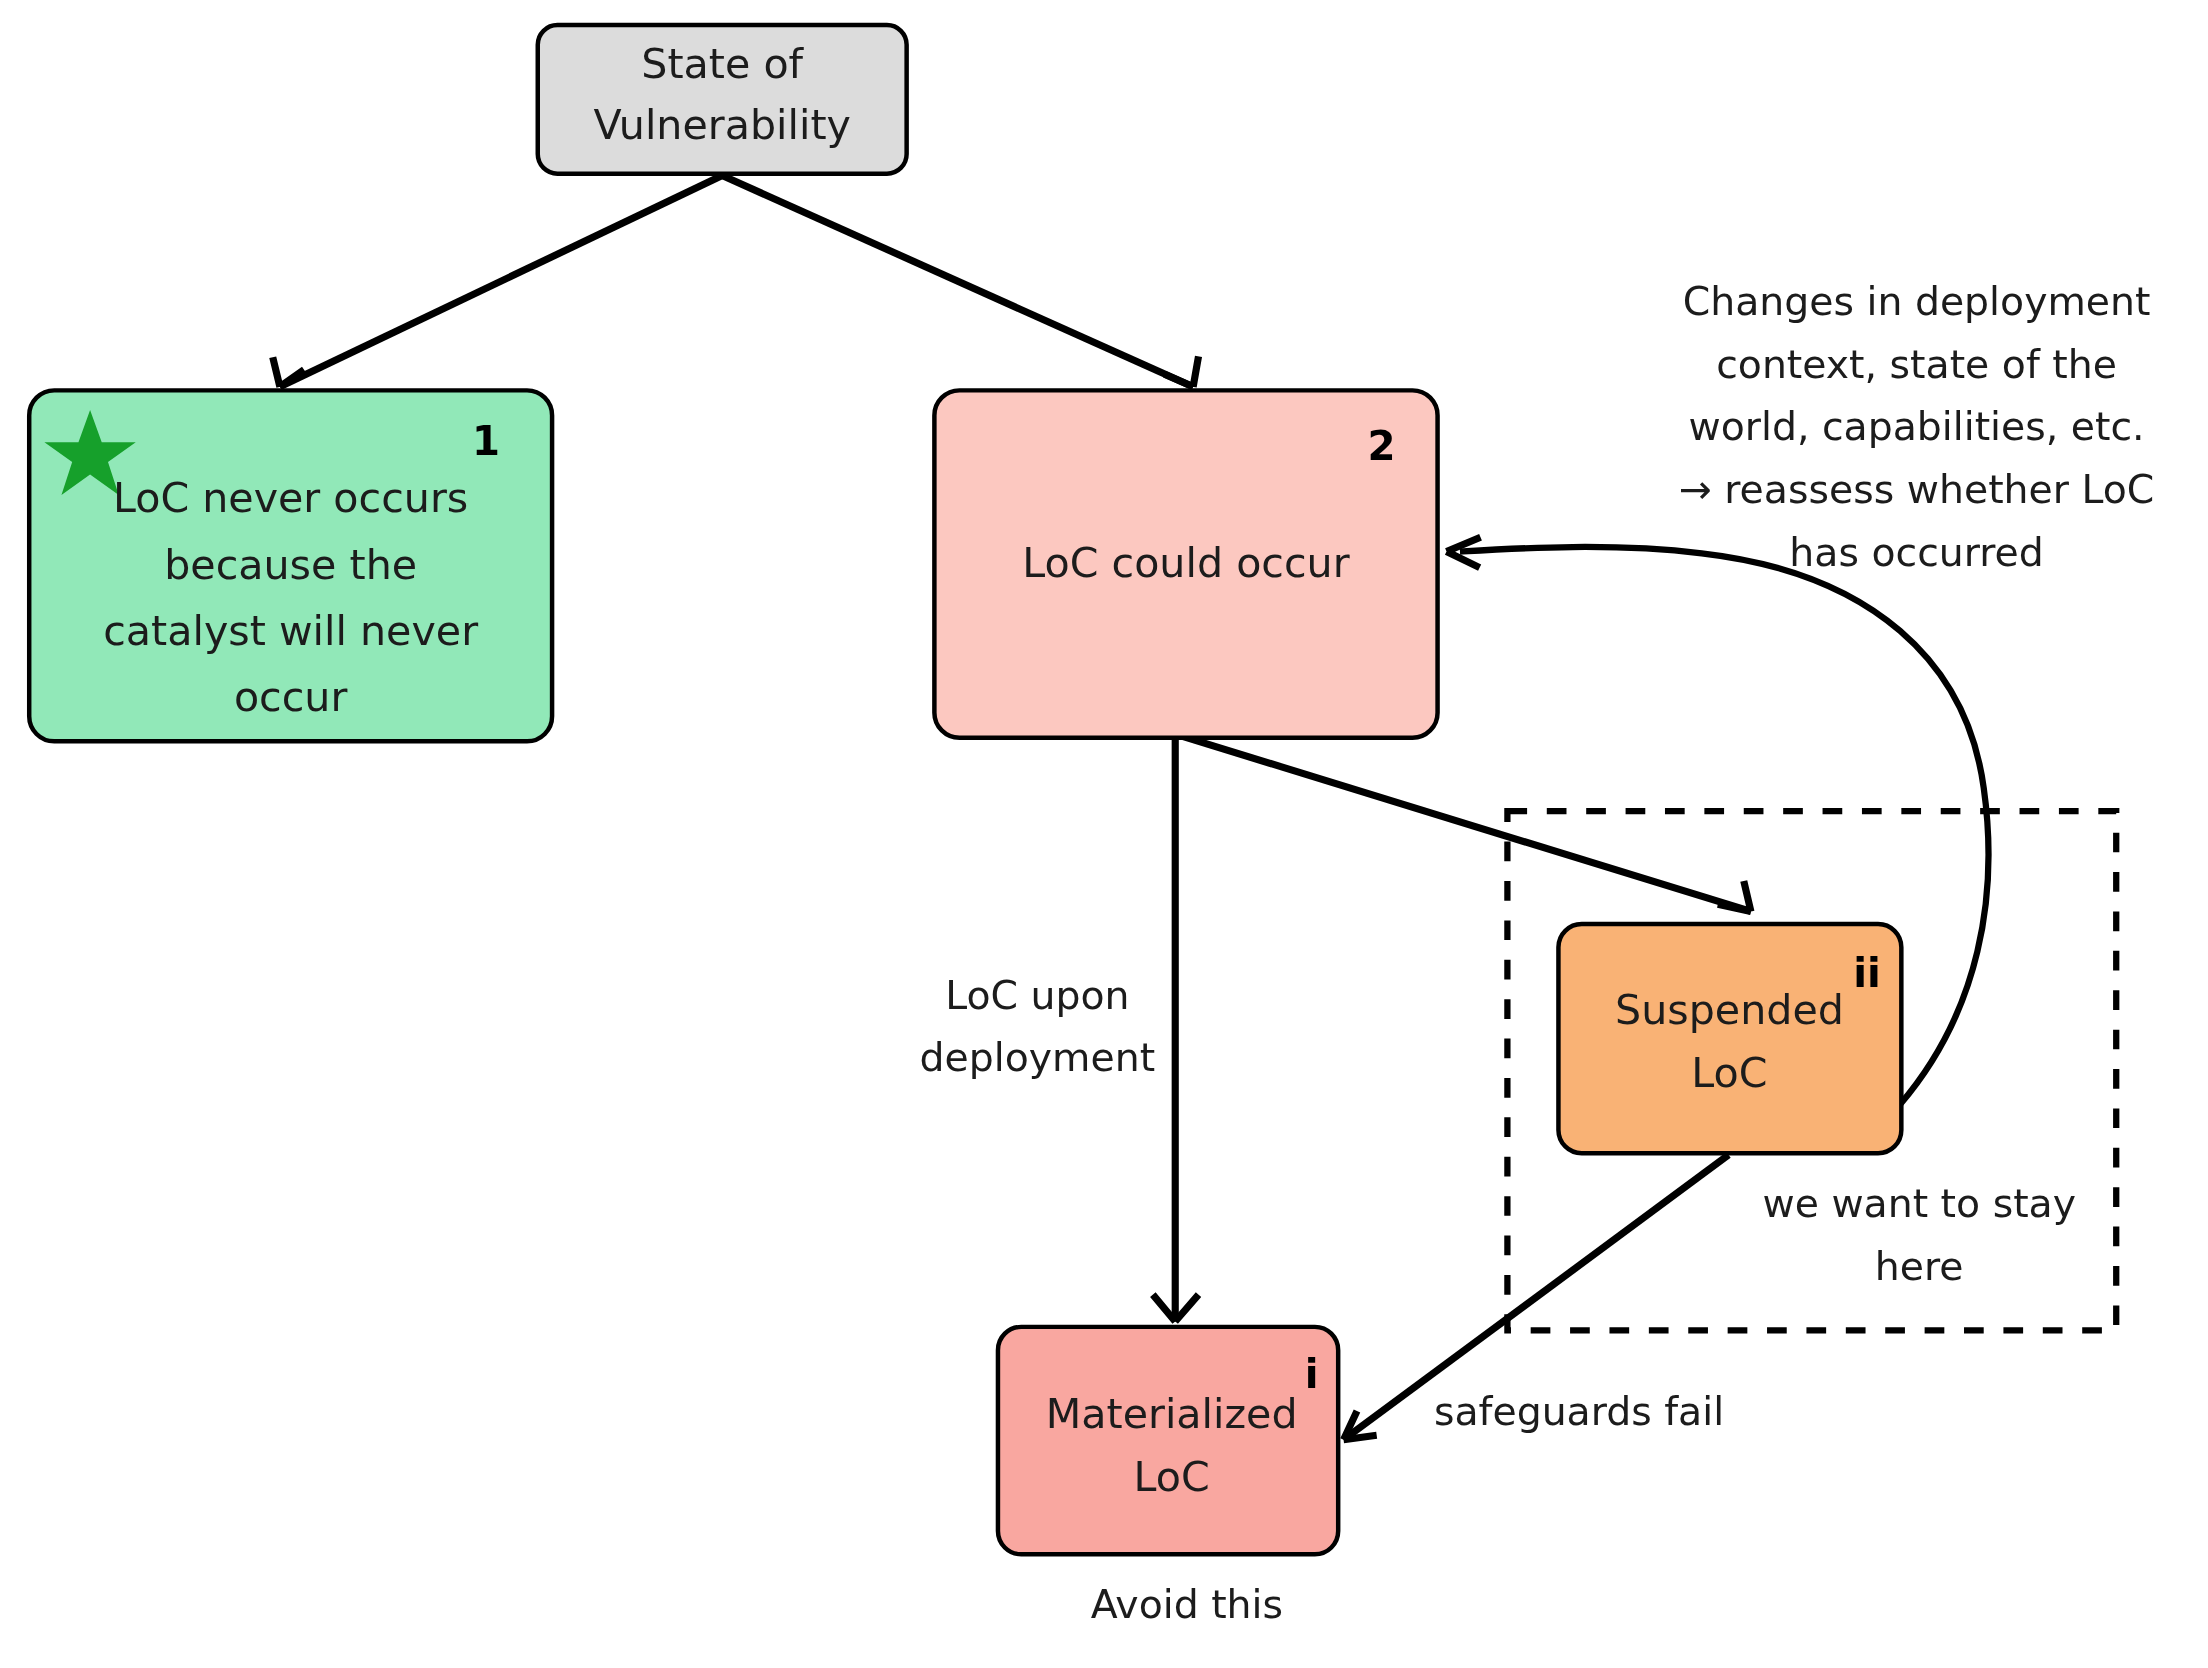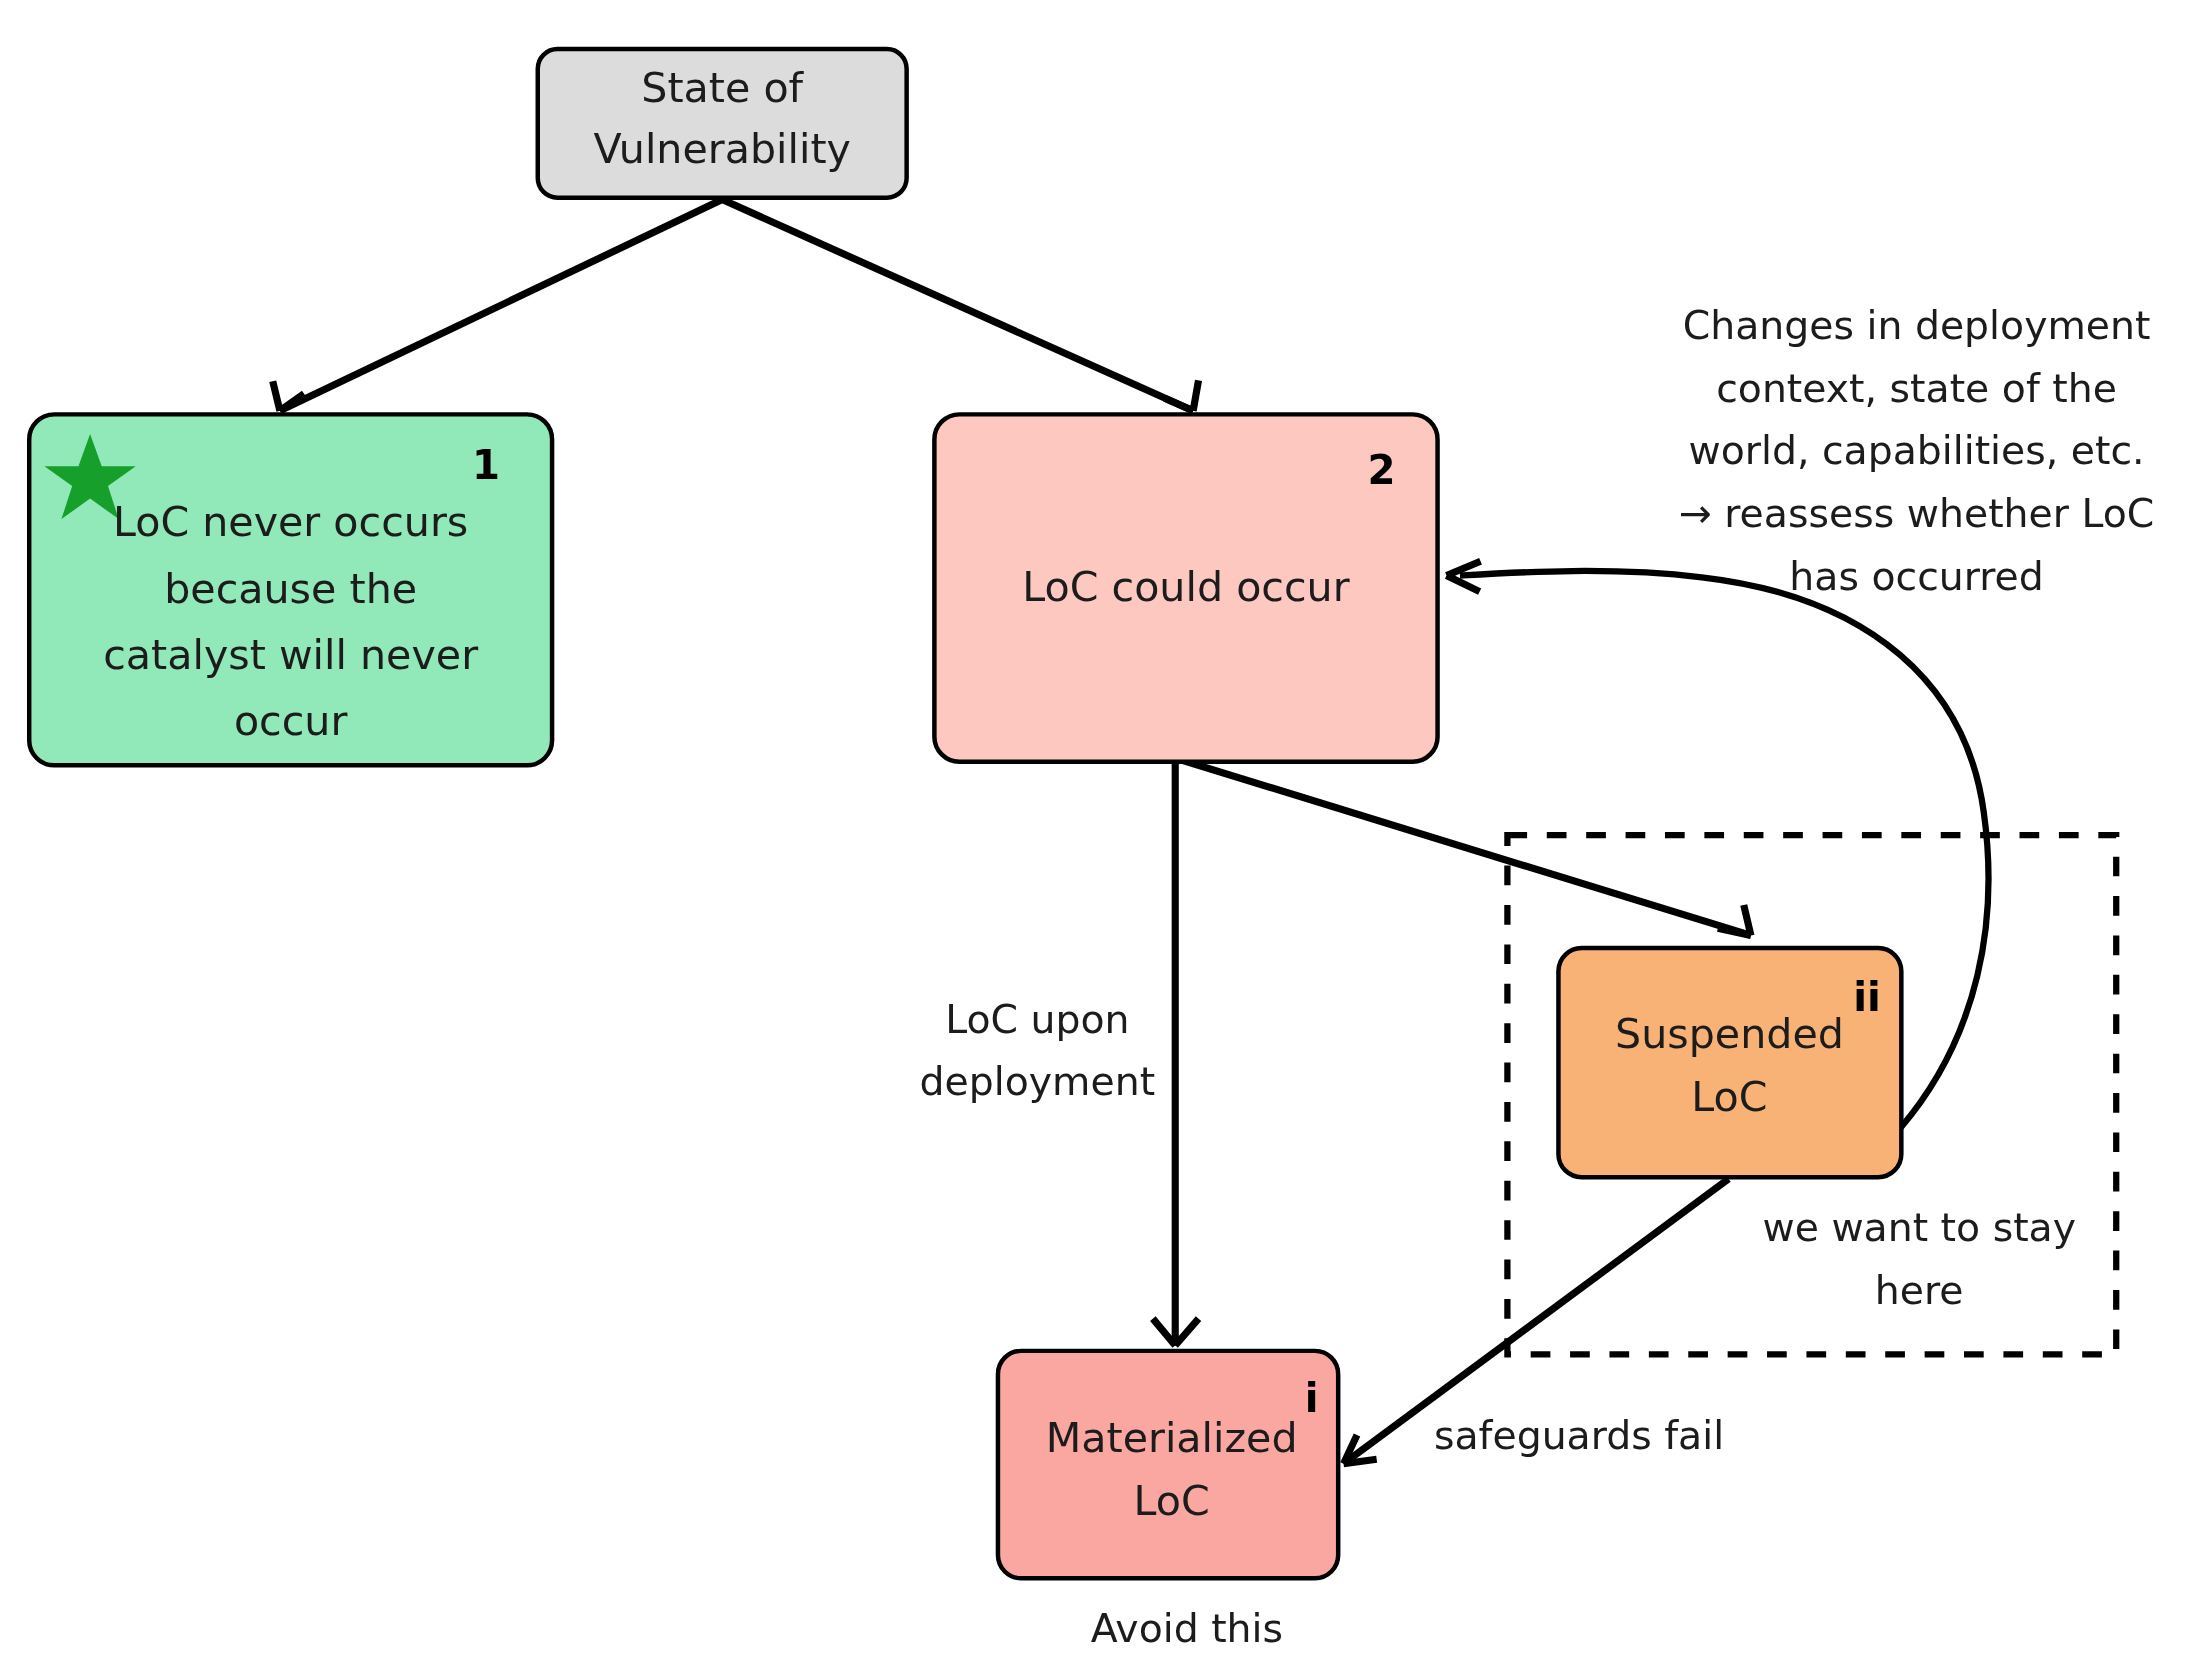--- a/index.html
+++ b/index.html
@@ -11,21 +11,20 @@
     width: 2209px;
     height: 1668px;
     font-family: "DejaVu Sans", sans-serif;
     overflow: hidden;
   }
   #diagram-root {
     position: relative;
     width: 2209px;
     height: 1364px;
     background: #ffffff;
-    margin-top: 24px;
   }
   svg#diagram-canvas {
     position: absolute;
     left: 0;
     top: 0;
     width: 2209px;
     height: 1668px;
   }
   .node-rect {
     stroke: #000000;

